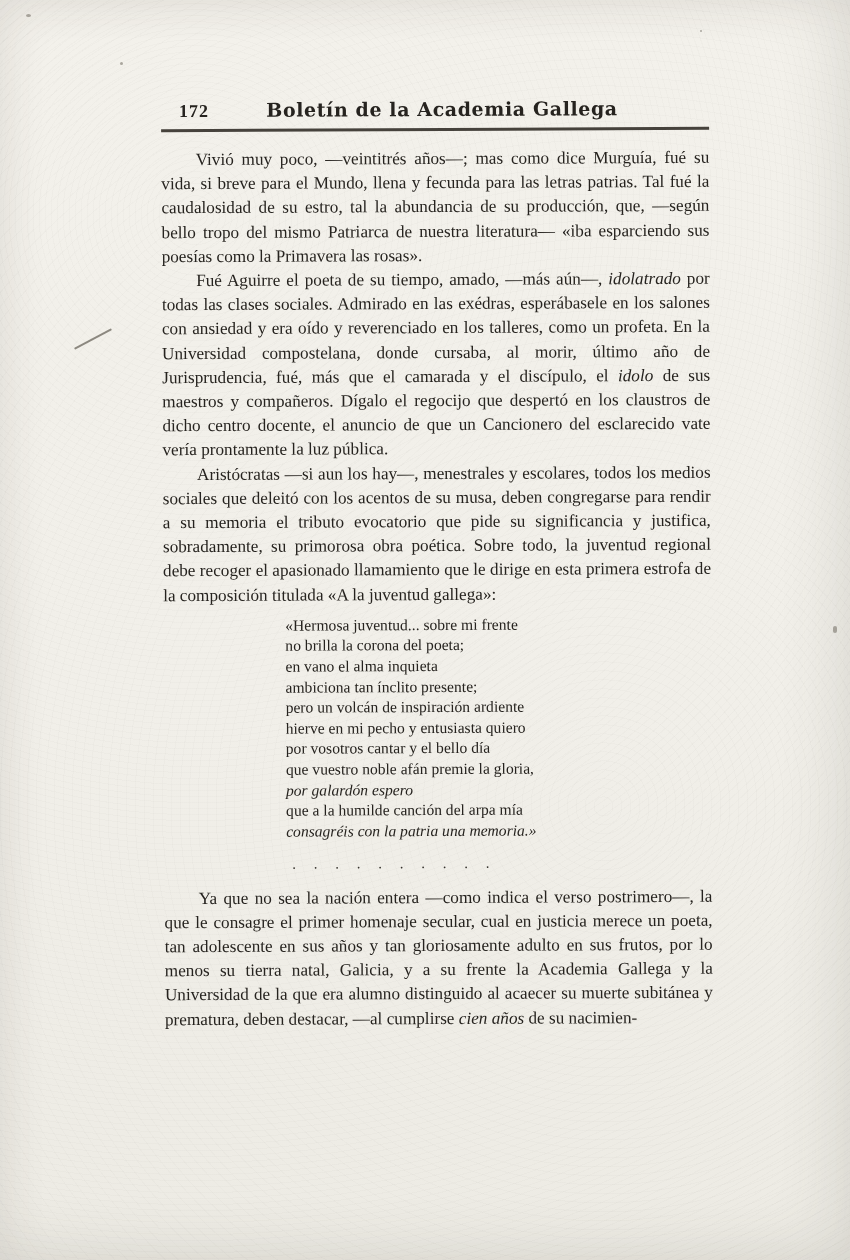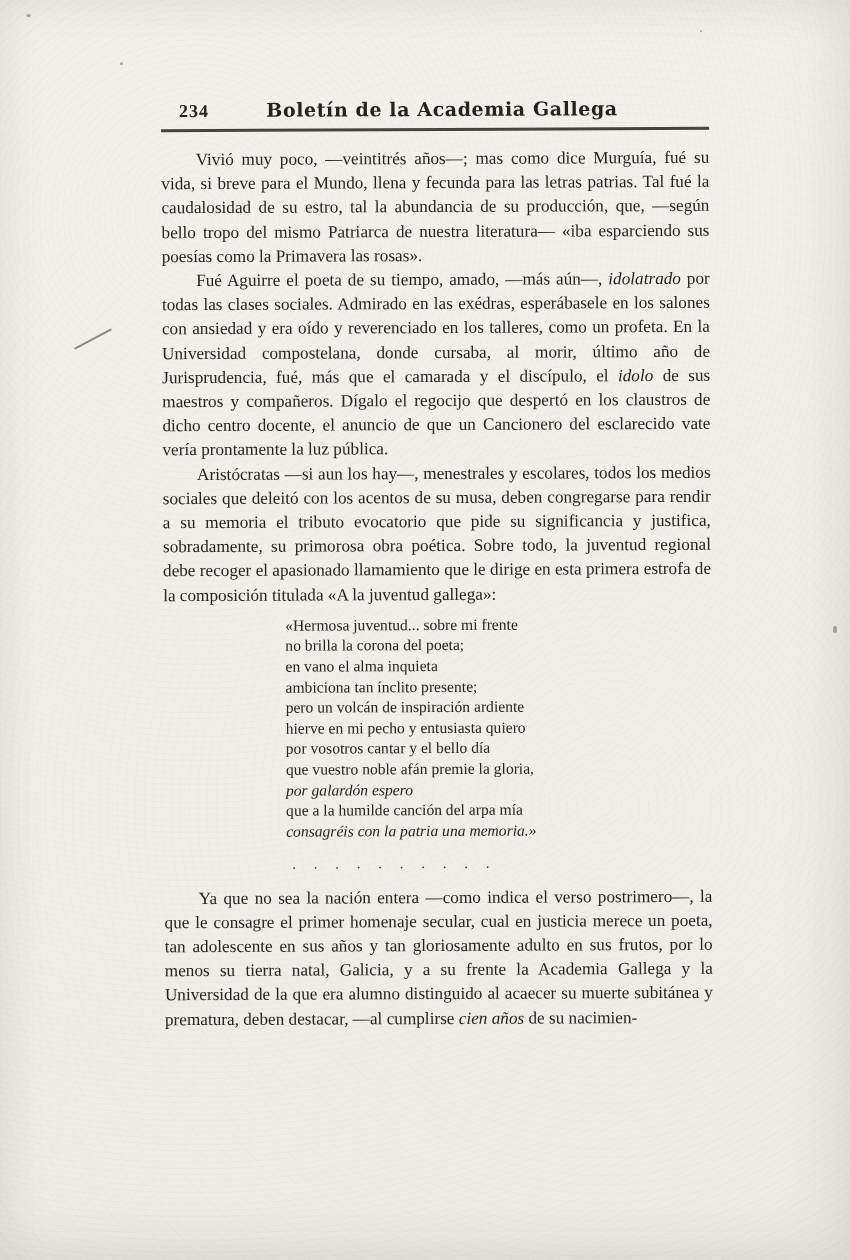--- a/index.html
+++ b/index.html
@@ -65,21 +65,21 @@
 
 <div class="page">
   <div class="pencil-mark"></div>
   <div class="speck s1"></div>
   <div class="speck s2"></div>
   <div class="speck s3"></div>
   <div class="speck s4"></div>
 
   <div class="content">
     <div class="header">
-      <span class="pagenum">234</span>
+      <span class="pagenum">172</span>
       <span class="title">Boletín de la Academia Gallega</span>
     </div>
 
     <div class="bodytext">
       <div>
           <p class="para"><span>Vivió muy poco, —veintitrés años—; mas como dice Murguía, fué su vida, si breve para el Mundo, llena y fecunda para las letras patrias. Tal fué la caudalosidad de su estro, tal la abundancia de su producción, que, —según bello tropo del mismo Patriarca de nuestra literatura— «iba esparciendo sus poesías como la Primavera las rosas».</span></p>
           <p class="para"><span>Fué Aguirre el poeta de su tiempo, amado, —más aún—, </span><em>idolatrado</em><span> por todas las clases sociales. Admirado en las exédras, esperábasele en los salones con ansiedad y era oído y reverenciado en los talleres, como un profeta. En la Universidad compostelana, donde cursaba, al morir, último año de Jurisprudencia, fué, más que el camarada y el discípulo, el </span><em>idolo</em><span> de sus maestros y compañeros. Dígalo el regocijo que despertó en los claustros de dicho centro docente, el anuncio de que un Cancionero del esclarecido vate vería prontamente la luz pública.</span></p>
           <p class="para"><span>Aristócratas —si aun los hay—, menestrales y escolares, todos los medios sociales que deleitó con los acentos de su musa, deben congregarse para rendir a su memoria el tributo evocatorio que pide su significancia y justifica, sobradamente, su primorosa obra poética. Sobre todo, la juventud regional debe recoger el apasionado llamamiento que le dirige en esta primera estrofa de la composición titulada «A la juventud gallega»:</span></p>
         </div>
 

